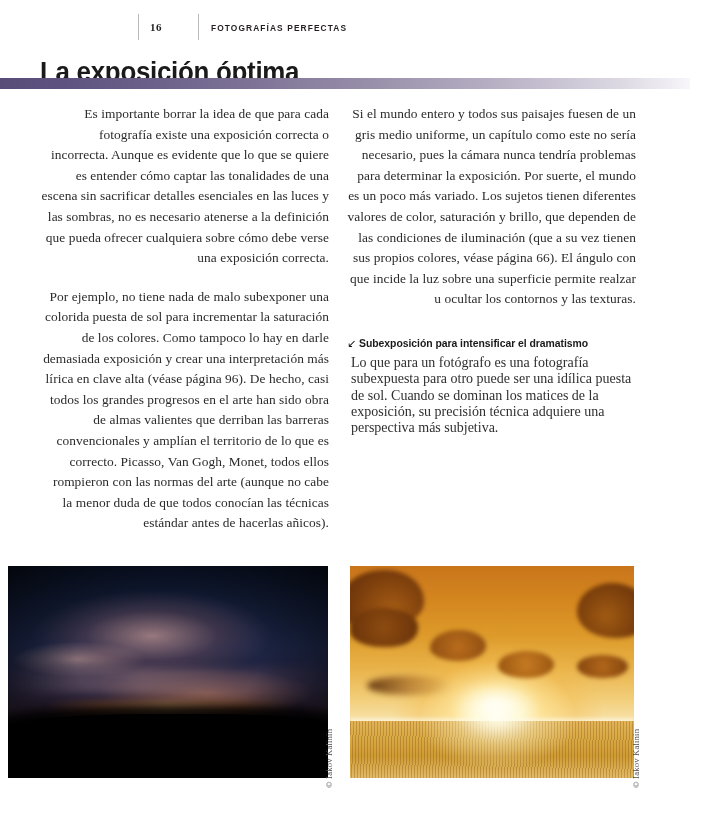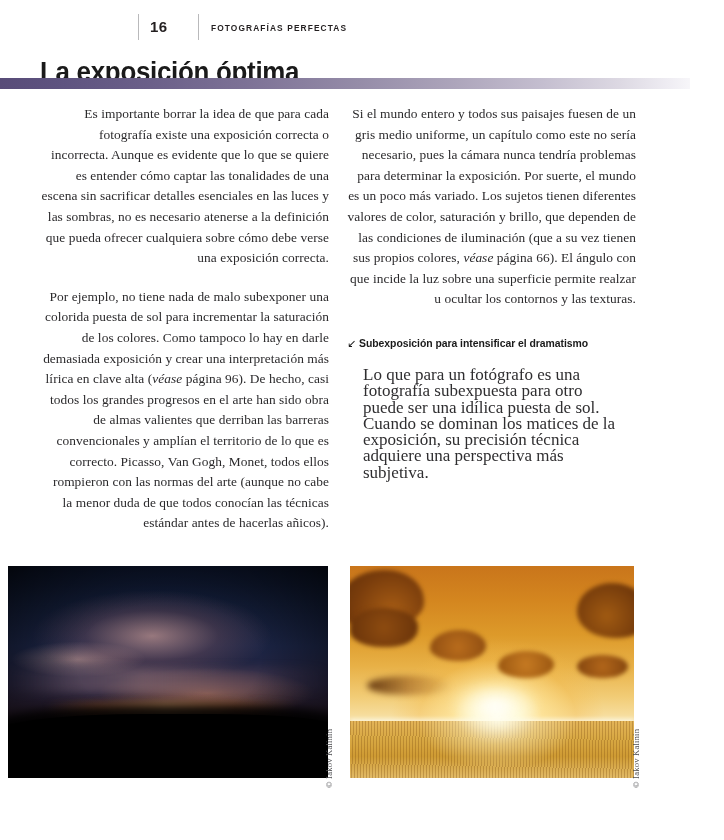--- a/index.html
+++ b/index.html
@@ -24,23 +24,23 @@
   .rule-v {
     position: absolute;
     top: 0; width: 1px; height: 26px;
     background: #b9b9bb;
   }
   .rule-v.one { left: 138px; }
   .rule-v.two { left: 198px; }
   .folio {
     position: absolute;
     left: 150px; top: 6px;
-    font-family: Liberation Sans, sans-serif;
+    font-family: Liberation Serif, serif;
     font-weight: bold;
-    font-size: 15px;
+    font-size: 11px;
     letter-spacing: 0.4px;
     color: #231f20;
     line-height: 14px;
   }
   .runhead-title {
     position: absolute;
     left: 211px; top: 7px;
     font-family: "Liberation Sans", "DejaVu Sans", sans-serif;
     font-weight: bold;
     font-size: 9.5px;
@@ -96,21 +96,21 @@
 
   p.body {
     margin: 0 0 18px 0;
     font-size: 13.4px;
     line-height: 20.6px;
     color: #2b2a2c;
     letter-spacing: 0.05px;
     text-align: right;
   }
   p.body:last-child { margin-bottom: 8px; }
-  .it { font-style: italic; }
+  .it { }
 
   
   .caption-block { margin-top: 26px; }
   .caption-block.second { margin-top: 19px; }
   .caption-head {
     font-family: "Liberation Sans", "DejaVu Sans", sans-serif;
     font-weight: bold;
     font-size: 10.6px;
     line-height: 15px;
     color: #1a1a1a;
@@ -122,24 +122,24 @@
   }
   .arrow {
     display: inline-block;
     font-family: "DejaVu Sans", sans-serif;
     font-weight: normal;
     font-size: 11px;
     margin-right: 3px;
     color: #1a1a1a;
   }
   .caption-body {
-    font-size: 17px;
+    font-size: 14px;
     line-height: 16.3px;
     color: #2f2e30;
-    margin: 16px;
+    margin: 4px;
   }
 
   
   .photo {
     position: absolute;
     overflow: hidden;
   }
   .photo-left {
     left: 8px; top: 566px;
     width: 320px; height: 212px;

